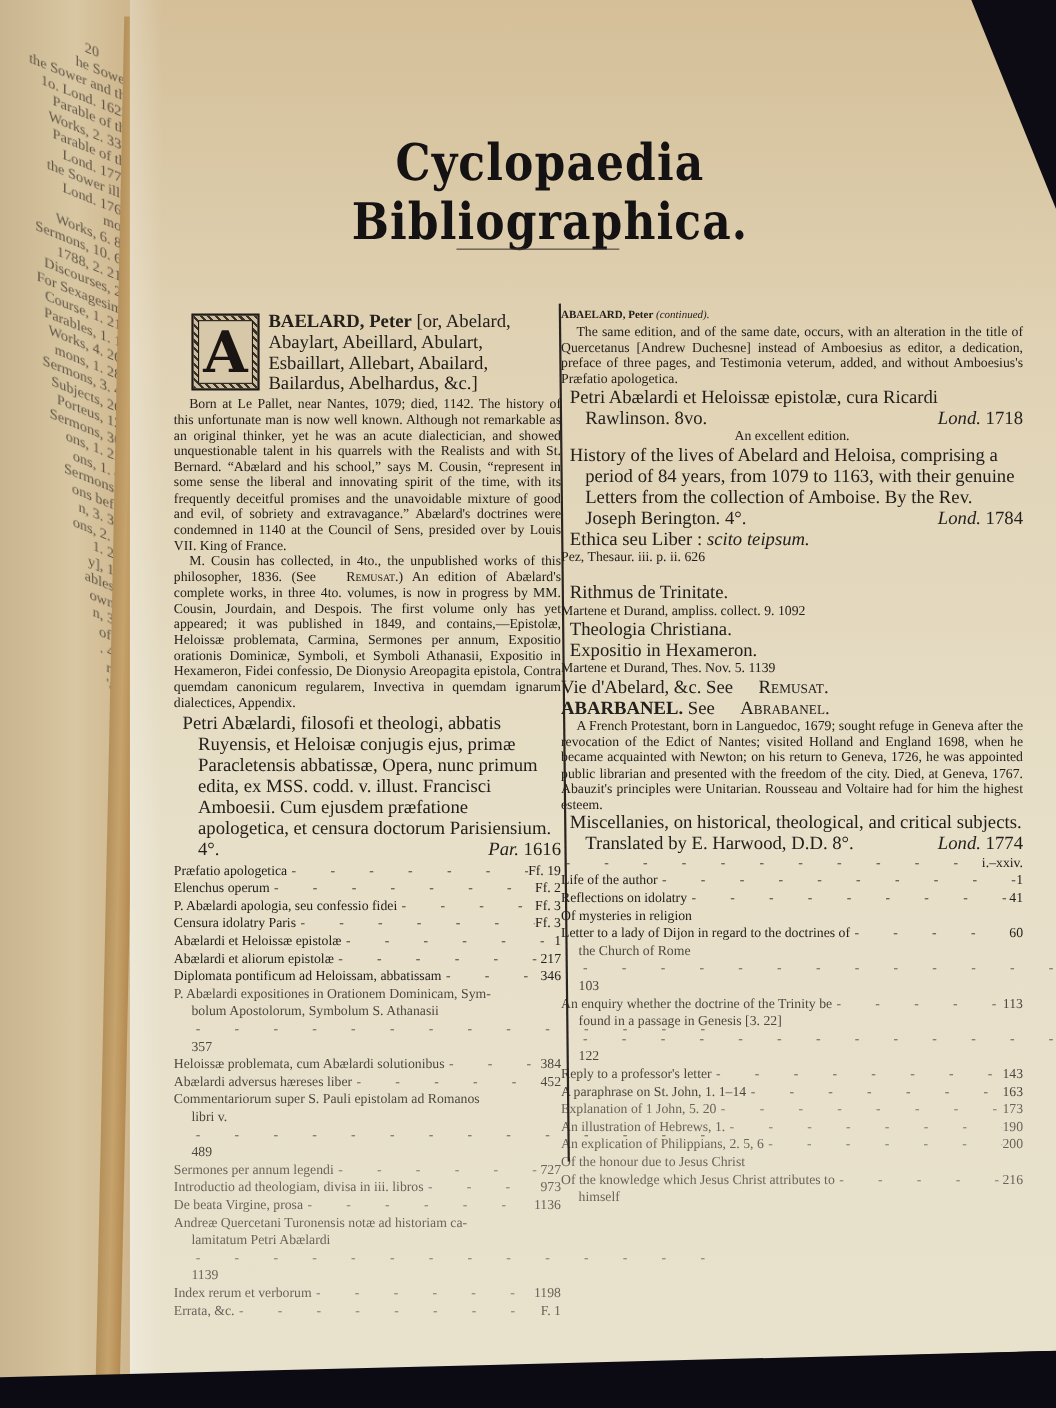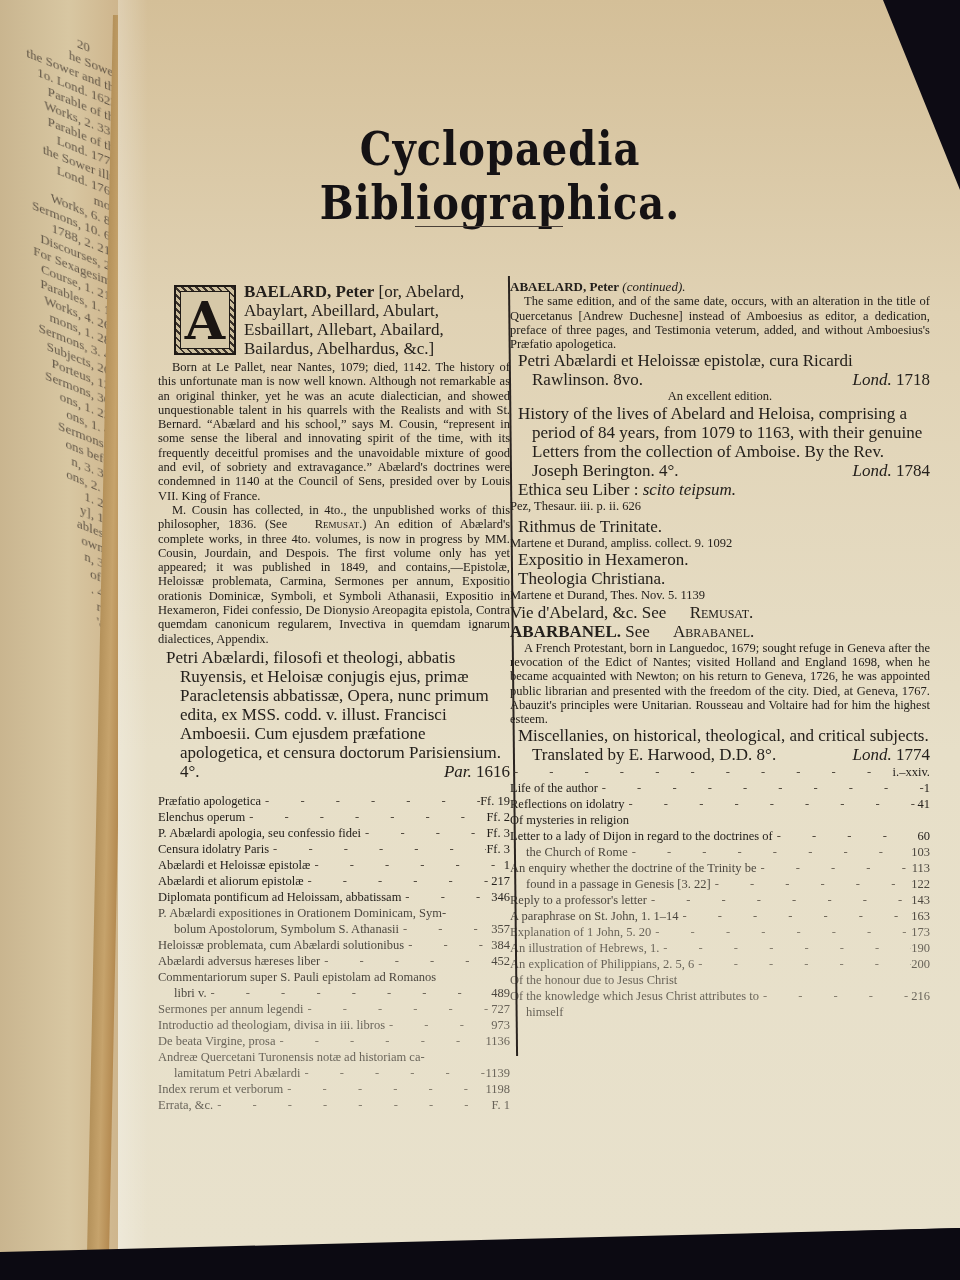--- a/index.html
+++ b/index.html
@@ -61,21 +61,21 @@
   .hang { padding-left: 22px; text-indent: -14px; }
   .italic { font-style: italic; }
   .smallcaps { font-variant: small-caps; margin-left: 19px; }
   .center { text-align: center; }
   .right { text-align: left; }
   .toc { font-size: 12.5px; line-height: 16px; }
   .toc-row { display: flex; justify-content: space-between; align-items: baseline; }
   .toc-row .t { white-space: nowrap; }
   .toc-row .dots { flex: 1; letter-spacing: 14px; overflow: hidden; white-space: nowrap; color: #4a4238; padding: 0 4px; }
   .toc-row .p { white-space: nowrap; }
-  .toc .cont { padding-left: 16px; }
+  .toc .cont { padding-left: 16px; flex-direction: column; }
   .dropcap {
     float: left; width: 58px; height: 66px; margin: 3px 8px 2px 16px;
     border: 2px solid #1f1a16; background: repeating-linear-gradient(45deg,#3b322a 0 2px,#cdbf9e 2px 5px);
     position: relative;
   }
   .dropcap span {
     position: absolute; inset: 4px; background: #d6c8a8; border: 1px solid #1f1a16;
     font-family: "DejaVu Serif", serif; font-weight: bold; font-size: 52px; line-height: 58px;
     text-align: center; color: #1a1512;
   }
@@ -158,21 +158,21 @@
     <span>BAELARD, Peter</span><span class="alt"> [or, Abelard, Abaylart, Abeillard, Abulart, Esbaillart, Allebart, Abailard, Bailardus, Abelhardus, &amp;c.]</span>
   </div>
   <div class="small indent" style="margin-top:2px">Born at Le Pallet, near Nantes, 1079; died, 1142. The history of this unfortunate man is now well known. Although not remarkable as an original thinker, yet he was an acute dialectician, and showed unquestionable talent in his quarrels with the Realists and with St. Bernard. “Abælard and his school,” says M. Cousin, “represent in some sense the liberal and innovating spirit of the time, with its frequently deceitful promises and the unavoidable mixture of good and evil, of sobriety and extravagance.” Abælard's doctrines were condemned in 1140 at the Council of Sens, presided over by Louis VII. King of France.</div>
   <div class="small indent">
     <span>M. Cousin has collected, in 4to., the unpublished works of this philosopher, 1836. (See </span><span class="smallcaps">Remusat</span><span>.) An edition of Abælard's complete works, in three 4to. volumes, is now in progress by MM. Cousin, Jourdain, and Despois. The first volume only has yet appeared; it was published in 1849, and contains,—Epistolæ, Heloissæ problemata, Carmina, Sermones per annum, Expositio orationis Dominicæ, Symboli, et Symboli Athanasii, Expositio in Hexameron, Fidei confessio, De Dionysio Areopagita epistola, Contra quemdam canonicum regularem, Invectiva in quemdam ignarum dialectices, Appendix.</span>
   </div>
   <div class="big hang" style="margin-top:2px">
     <span>Petri Abælardi, filosofi et theologi, abbatis Ruyensis, et Heloisæ conjugis ejus, primæ Paracletensis abbatissæ, Opera, nunc primum edita, ex MSS. codd. v. illust. Francisci Amboesii. Cum ejusdem præfatione apologetica, et censura doctorum Parisiensium.  4°.</span>
     <span style="float:right"><span class="italic">Par.</span> <span>1616</span></span>
   </div>
-  <div class="toc" id="left-toc" style="margin-top:12px">
+  <div class="toc" id="left-toc" style="margin-top:2px">
       <div class="toc-row">
         <span class="t">Præfatio apologetica</span>
         <span class="dots">- - - - - - - - - - - - - -</span>
         <span class="p">Ff. 19</span>
       </div>
       <div class="toc-row">
         <span class="t">Elenchus operum</span>
         <span class="dots">- - - - - - - - - - - - - -</span>
         <span class="p">Ff. 2</span>
       </div>
@@ -263,21 +263,21 @@
       </div>
       <div class="toc-row fade-m">
         <span class="t">Errata, &amp;c.</span>
         <span class="dots">- - - - - - - - - - - - - -</span>
         <span class="p">F. 1</span>
       </div>
     </div>
 </div>
 
 <div class="col col-right">
-  <div class="small" style="font-size:13px">
+  <div class="small" style="font-size:10px">
     <span style="font-weight:bold">ABAELARD, Peter</span>
     <span class="italic">(continued).</span>
   </div>
   <div class="small indent">The same edition, and of the same date, occurs, with an alteration in the title of Quercetanus [Andrew Duchesne] instead of Amboesius as editor, a dedication, preface of three pages, and Testimonia veterum, added, and without Amboesius's Præfatio apologetica.</div>
 
   <div class="big hang">
     <span>Petri Abælardi et Heloissæ epistolæ, cura Ricardi Rawlinson.  8vo.</span>
     <span style="float:right"><span class="italic">Lond.</span> <span>1718</span></span>
   </div>
   <div class="small center">An excellent edition.</div>
@@ -285,26 +285,26 @@
   <div class="big hang">
     <span>History of the lives of Abelard and Heloisa, comprising a period of 84 years, from 1079 to 1163, with their genuine Letters from the collection of Amboise.  By the Rev. Joseph Berington.  4°.</span>
     <span style="float:right"><span class="italic">Lond.</span> <span>1784</span></span>
   </div>
 
   <div class="big hang">
     <span>Ethica seu Liber : </span><span class="italic">scito teipsum.</span>
   </div>
   <div class="small right">Pez, Thesaur. iii. p. ii. 626</div>
 
-  <div class="big hang" style="margin-top:4px">Rithmus de Trinitate.</div>
+  <div class="big hang" style="margin-top:16px">Rithmus de Trinitate.</div>
   <div class="small right">Martene et Durand, ampliss. collect. 9. 1092</div>
 
+  <div class="big hang">Theologia Christiana.</div>
+
   <div class="big hang">Expositio in Hexameron.</div>
-
-  <div class="big hang">Theologia Christiana.</div>
   <div class="small right">Martene et Durand, Thes. Nov. 5. 1139</div>
 
   <div class="big">
     <span>Vie d'Abelard, &amp;c.   See </span><span class="smallcaps">Remusat.</span>
   </div>
 
   <div class="big">
     <span style="font-weight:bold">ABARBANEL.</span><span>  See </span><span class="smallcaps">Abrabanel.</span>
   </div>
 

